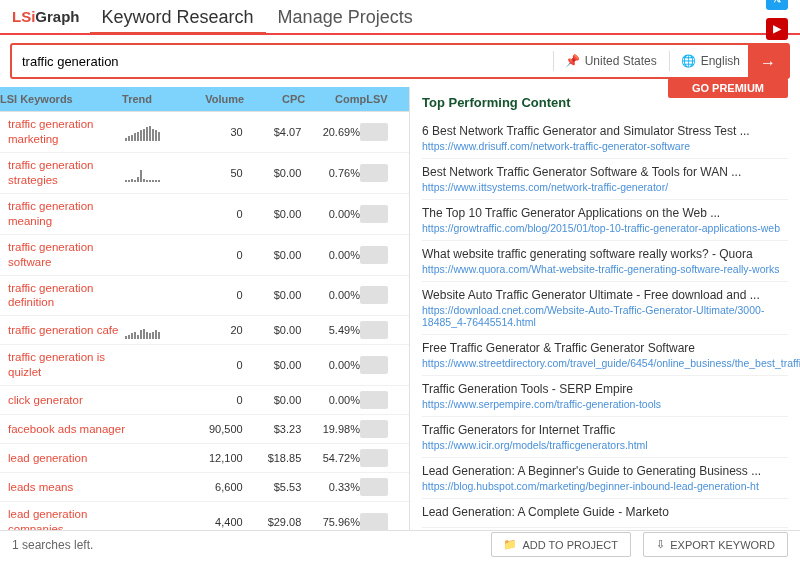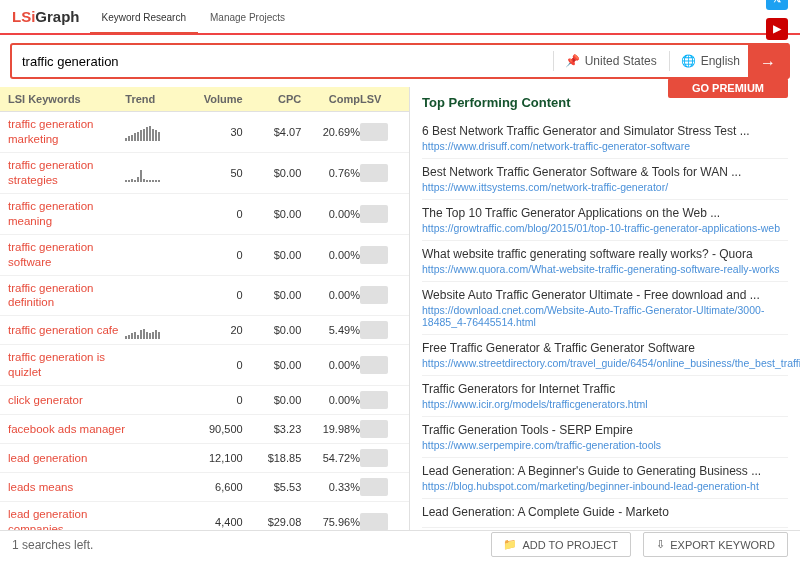--- a/index.html
+++ b/index.html
@@ -3,21 +3,21 @@
   <meta charset="utf-8">
   <style>
     * { box-sizing: border-box; margin: 0; padding: 0; }
     body { font-family: Arial, sans-serif; font-size: 13px; background: #fff; color: #333; width: 800px; height: 570px; overflow: hidden; }
 
     
     .header { display: flex; align-items: center; height: 35px; border-bottom: 2px solid #ef4444; padding: 0 12px; background: #fff; }
     .logo { font-size: 15px; font-weight: bold; margin-right: 10px; color: #333; }
     .logo span { color: #e74c3c; }
     .nav-tabs { display: flex; align-items: center; flex: 1; }
-    .nav-tab { padding: 0 12px; height: 34px; line-height: 35px; font-size: 10px; color: #555; cursor: pointer; border-bottom: 2px solid transparent; }
+    .nav-tab { padding: 0 12px; height: 34px; line-height: 35px; font-size: 18px; color: #555; cursor: pointer; border-bottom: 2px solid transparent; }
     .nav-tab.active { color: #333; border-bottom: 2px solid #e74c3c; }
     .header-right { display: flex; align-items: flex-end; gap: 8px; margin-left: auto; flex-direction: column; }
     .share-label { font-size: 12px; color: #666; }
     .social-icon { width: 22px; height: 22px; border-radius: 3px; display: inline-flex; align-items: center; justify-content: center; font-size: 11px; font-weight: bold; color: #fff; cursor: pointer; }
     .fb { background: #3b5998; }
     .tw { background: #1da1f2; }
     .li { background: #0077b5; }
     .go-premium { background: #e74c3c; color: #fff; border: none; padding: 4px 24px; font-size: 11px; font-weight: bold; cursor: pointer; border-radius: 2px; }
 
     
@@ -25,21 +25,21 @@
     .search-input { border: none; outline: none; flex: 1; padding: 0 10px; font-size: 13px; }
     .search-divider { width: 1px; height: 20px; background: #ddd; margin: 0 4px; }
     .search-location, .search-lang { display: flex; align-items: center; padding: 0 8px; color: #555; font-size: 12px; gap: 4px; }
     .search-icon-btn { background: #e74c3c; color: #fff; border: none; height: 36px; width: 40px; cursor: pointer; display: flex; align-items: center; justify-content: center; font-size: 16px; }
 
     
     .main { display: flex; height: calc(570px - 35px - 52px - 40px); }
 
     
     .left-panel { width: 410px; border-right: 1px solid #e0e0e0; display: flex; flex-direction: column; }
-    .table-header { display: grid; grid-template-columns: 2fr 1fr 1fr 1fr 1fr 0.7fr; padding: 6px 8px; border-bottom: 1px solid #e0e0e0; background: #fef9c3; font-size: 11px; color: #666; font-weight: bold; align-items: center; }
+    .table-header { display: grid; grid-template-columns: 2fr 1fr 1fr 1fr 1fr 0.7fr; padding: 6px 0; border-bottom: 1px solid #e0e0e0; background: #7dd3fc; font-size: 11px; color: #666; font-weight: bold; align-items: center; }
     .table-body { overflow-y: auto; flex: 1; }
     .table-row { display: grid; grid-template-columns: 2fr 1fr 1fr 1fr 1fr 0.7fr; padding: 5px 8px; border-bottom: 1px solid #f0f0f0; align-items: center; font-size: 12px; }
     .kw-name { color: #e74c3c; font-size: 11.5px; line-height: 1.3; }
     .volume-val, .cpc-val, .comp-val { font-size: 11px; text-align: right; }
     .lsv-box { width: 28px; height: 18px; background: #e0e0e0; border-radius: 2px; }
 
     
     .right-panel { flex: 1; display: flex; flex-direction: column; padding: 8px 12px; overflow-y: auto; }
     .right-header { display: flex; justify-content: space-between; align-items: center; margin-bottom: 8px; }
     .top-performing-title { color: #14532d; font-size: 13px; font-weight: bold; }
@@ -272,26 +272,26 @@
         </div>
         <div class="content-item">
           <div class="content-title">Website Auto Traffic Generator Ultimate - Free download and ...</div>
           <div class="content-url">https://download.cnet.com/Website-Auto-Traffic-Generator-Ultimate/3000-18485_4-76445514.html</div>
         </div>
         <div class="content-item">
           <div class="content-title">Free Traffic Generator &amp; Traffic Generator Software</div>
           <div class="content-url">https://www.streetdirectory.com/travel_guide/6454/online_business/the_best_traffic_generation_tool_is_fr</div>
         </div>
         <div class="content-item">
+          <div class="content-title">Traffic Generation Tools - SERP Empire</div>
+          <div class="content-url">https://www.serpempire.com/traffic-generation-tools</div>
+        </div>
+        <div class="content-item">
           <div class="content-title">Traffic Generators for Internet Traffic</div>
           <div class="content-url">https://www.icir.org/models/trafficgenerators.html</div>
-        </div>
-        <div class="content-item">
-          <div class="content-title">Traffic Generation Tools - SERP Empire</div>
-          <div class="content-url">https://www.serpempire.com/traffic-generation-tools</div>
         </div>
         <div class="content-item">
           <div class="content-title">Lead Generation: A Beginner's Guide to Generating Business ...</div>
           <div class="content-url">https://blog.hubspot.com/marketing/beginner-inbound-lead-generation-ht</div>
         </div>
         <div class="content-item">
           <div class="content-title">Lead Generation: A Complete Guide - Marketo</div>
         </div>
       </div>
   </div>

